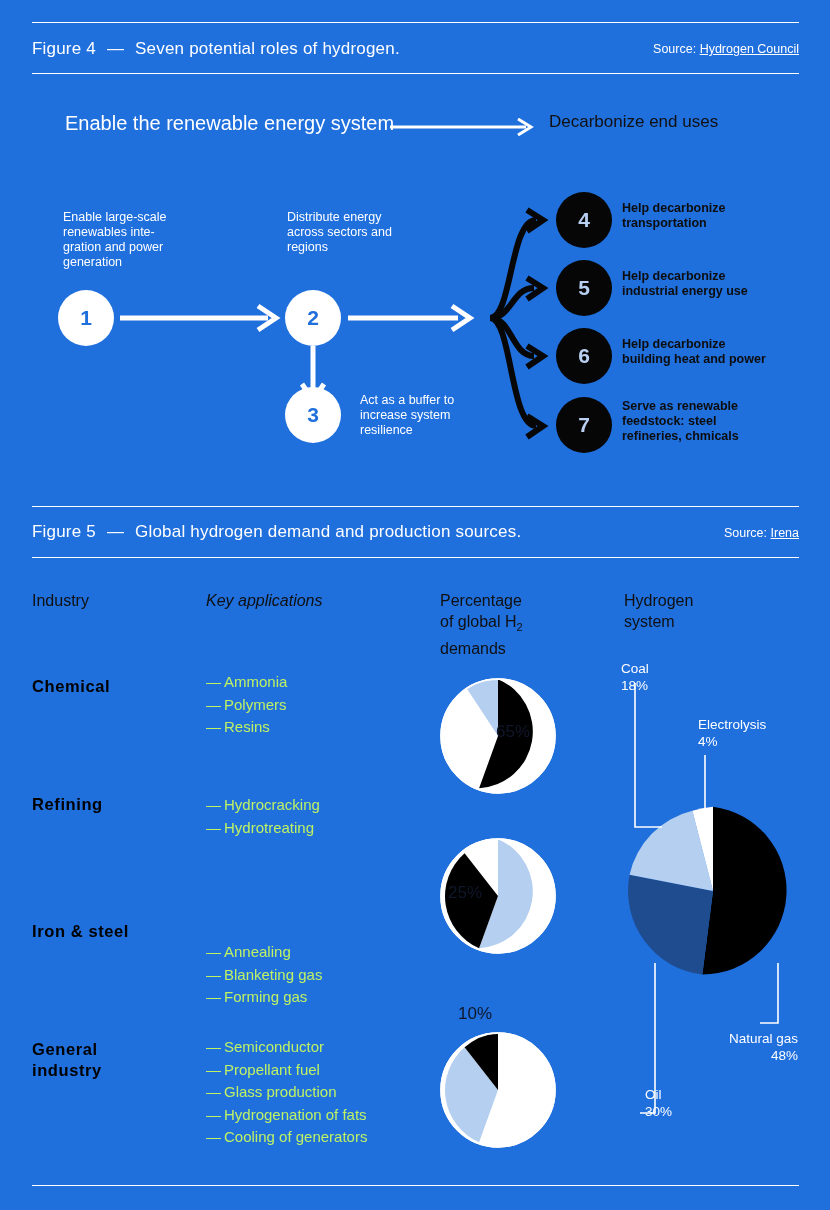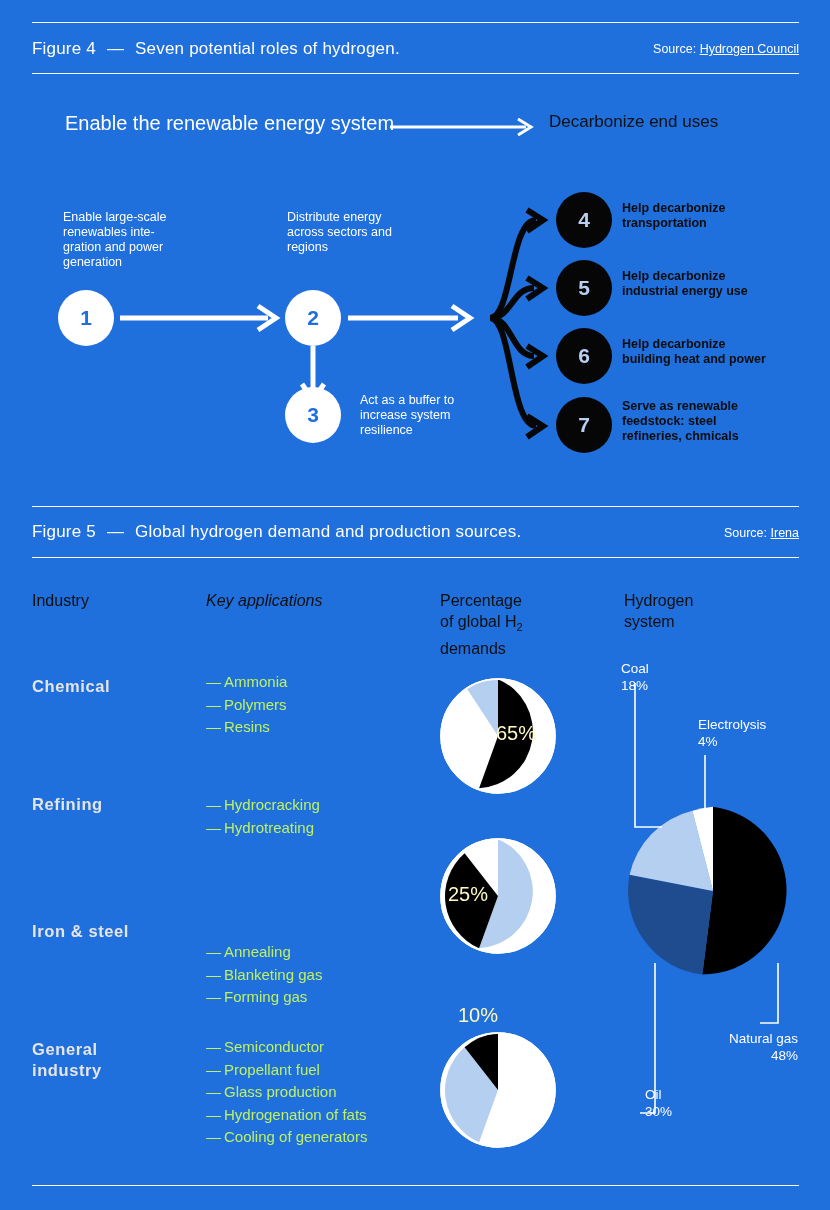--- a/index.html
+++ b/index.html
@@ -53,31 +53,31 @@
   .circle.black{background:#060606;color:#b9d0f2;}
 
   svg.lines{position:absolute;left:0;top:0;width:830px;height:320px;overflow:visible;}
 
   
   .col-head{
     position:absolute;font-size:16px;line-height:21px;color:#101010;
   }
   .industry{
     position:absolute;font-size:16.5px;font-weight:bold;letter-spacing:.6px;
-    line-height:21px;color:#e5e5e5;
+    line-height:21px;color:#000000;
   }
   .apps{
     position:absolute;font-size:15px;line-height:22.5px;color:#bef264;
   }
   .apps .dash{display:inline-block;width:18px;}
 
   
   .pie-wrap{position:absolute;}
   .pie-label{
-    position:absolute;font-size:20px;color:#fef9c3;white-space:nowrap;
+    position:absolute;font-size:17px;color:#0f172a;white-space:nowrap;
   }
   .src-label{
     position:absolute;font-size:13.5px;line-height:17px;color:#ffffff;
     white-space:nowrap;
   }
   .src-label.r{text-align:right;}
   svg.leader{position:absolute;overflow:visible;}
 </style>
 </head>
 <body>

